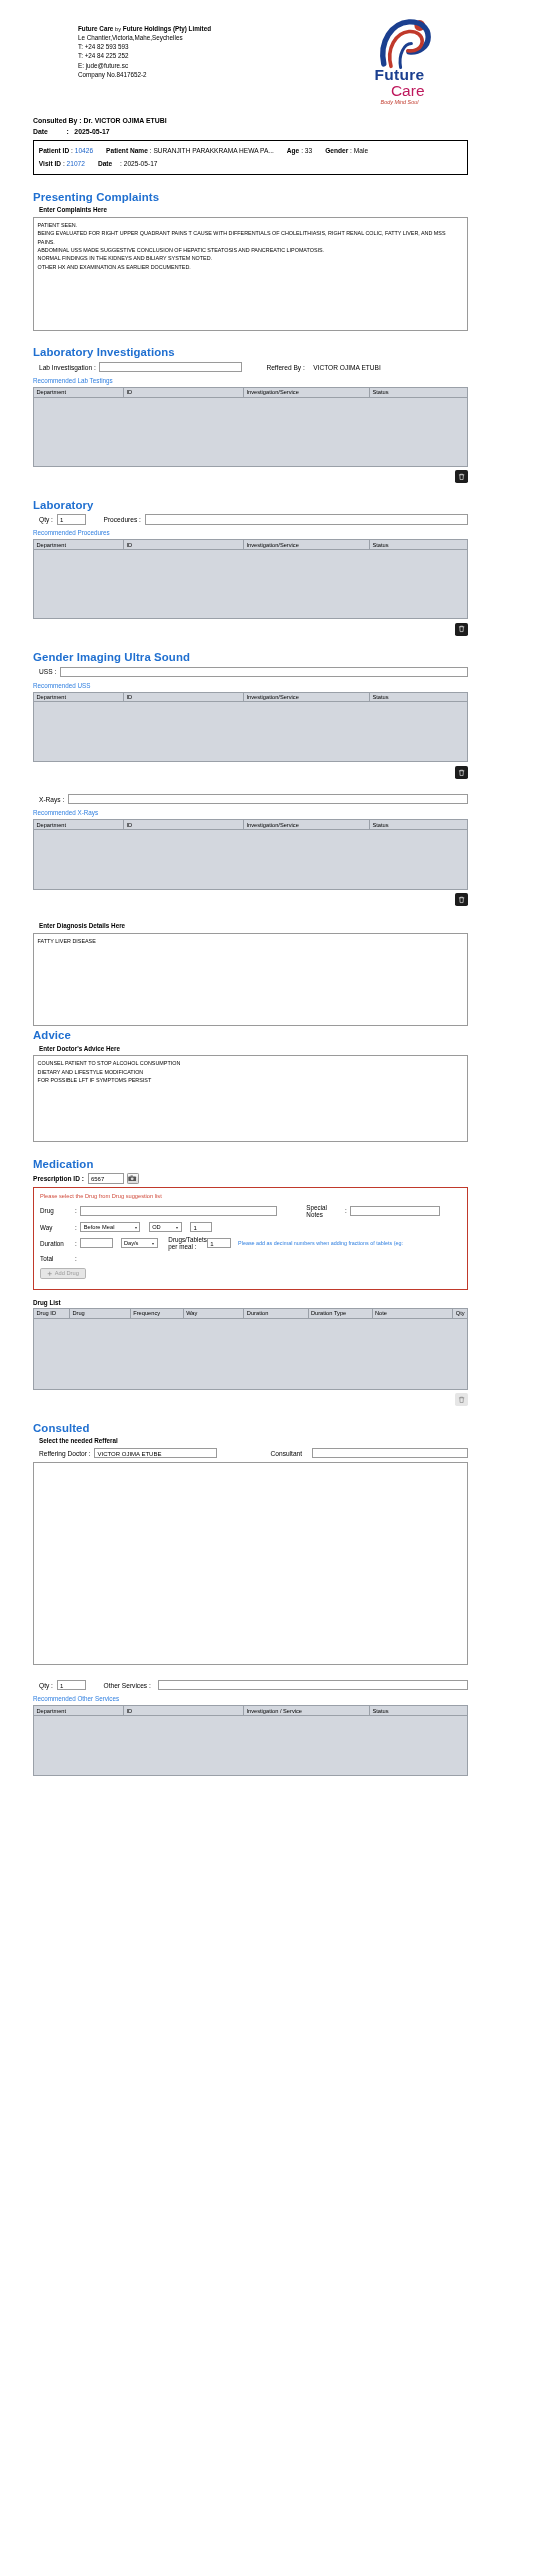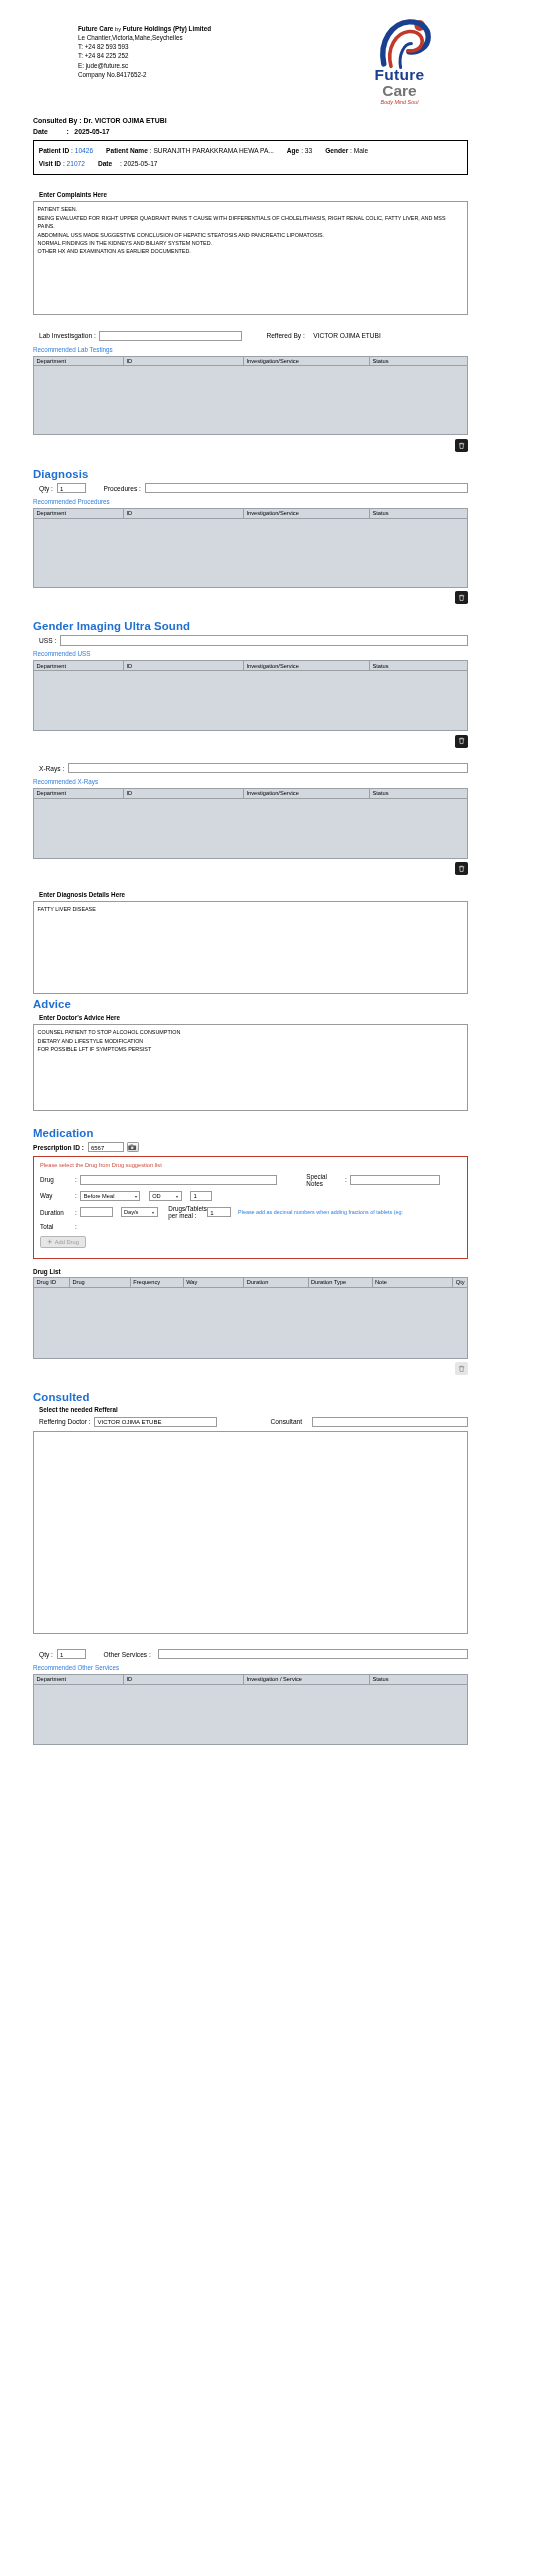--- a/index.html
+++ b/index.html
@@ -49,23 +49,24 @@
   }
   .logo-future {
     font-size: 15.5px;
     color: #1b3f8f;
     font-weight: bold;
     letter-spacing: 0.3px;
     line-height: 1;
   }
   .logo-care {
     font-size: 15.5px;
-    color: #737373;
-    font-weight: bold;
+    color: #be185d;
+    font-weight: normal;
     line-height: 1;
+    text-align: right;
   }
   .logo-tag {
     font-size: 5.4px;
     color: #c0392b;
     font-style: italic;
     margin-top: 1.2px;
   }
 
   
   .consult-line {
@@ -322,29 +323,31 @@
       </span>
       <span class="pb-cell">
         <b>Date</b>
         <span style="margin-left:6px">:</span>
         <span>2025-05-17</span>
       </span>
     </div>
   </div>
 
   <div class="section">
+    <h2 class="sec-title">Presenting Complaints</h2>
     <div class="sec-sub">Enter Complaints Here</div>
     <div class="ta complaints">PATIENT SEEN.
 BEING EVALUATED FOR RIGHT UPPER QUADRANT PAINS T CAUSE WITH DIFFERENTIALS OF CHOLELITHIASIS, RIGHT RENAL COLIC, FATTY LIVER, AND MSS PAINS.
 ABDOMINAL USS MADE SUGGESTIVE CONCLUSION OF HEPATIC STEATOSIS AND PANCREATIC LIPOMATOSIS.
 NORMAL FINDINGS IN THE KIDNEYS AND BILIARY SYSTEM NOTED.
 OTHER HX AND EXAMINATION AS EARLIER DOCUMENTED.</div>
   </div>
 
   <div class="section">
+    <h2 class="sec-title">Laboratory  Investigations</h2>
     <div class="row" style="margin-left:6px;">
       <span class="lbl">Lab Investisgation :</span>
       <span class="inp" style="width:143px"></span>
       <span class="lbl" style="margin-left:24px">Reffered By :</span>
       <span style="margin-left:4.8px">VICTOR OJIMA ETUBI</span>
     </div>
     <div class="reco-link">Recommended Lab Testings</div>
     <div class="tbl-wrap">
       <table class="grid">
         <tbody>
@@ -363,21 +366,21 @@
     <div class="trash-row">
       <div class="trash-btn">
         <svg viewBox="0 0 24 24">
           <path d="M3 6h18M8 6V4h8v2M6 6l1 16h10l1-16" stroke="#fff" stroke-width="2" fill="none"></path>
         </svg>
       </div>
     </div>
   </div>
 
   <div class="section">
-    <h2 class="sec-title">Diagnosis</h2>
+    <h2 class="sec-title">Laboratory</h2>
     <div class="row" style="margin-left:6px;">
       <span class="lbl">Qty :</span>
       <span class="inp" style="width:29px">1</span>
       <span class="lbl ind" style="margin-left:18px">Procedures :</span>
       <span class="inp" style="flex:1"></span>
     </div>
     <div class="reco-link">Recommended Procedures</div>
     <div class="tbl-wrap">
       <table class="grid">
         <tbody>

